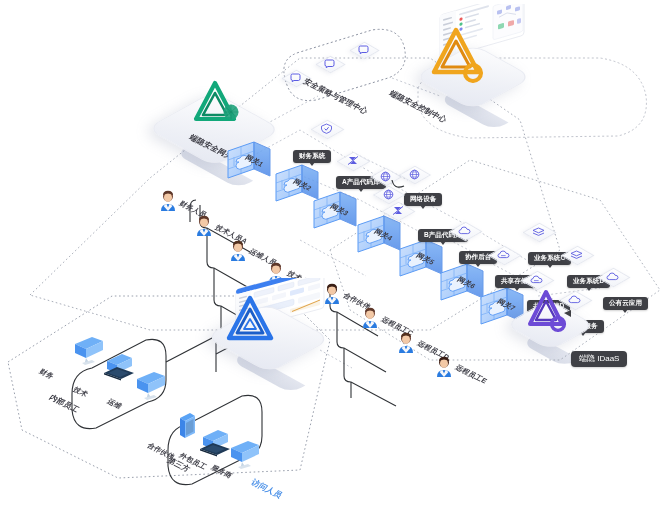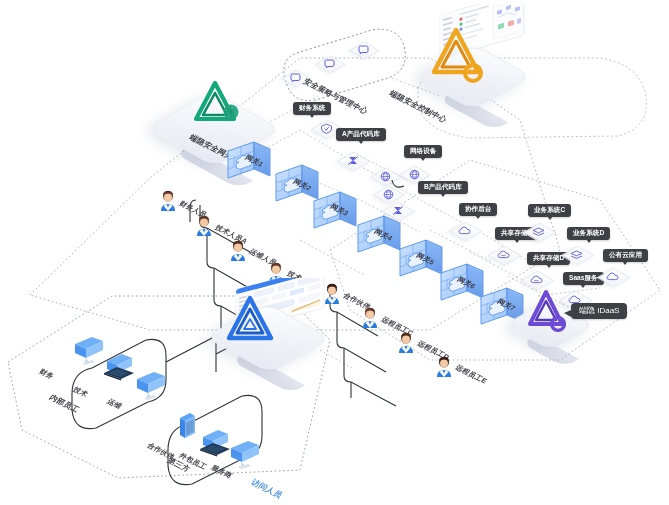--- a/index.html
+++ b/index.html
@@ -21,20 +21,21 @@
   }
   .iso-label.big{font-size:7.6px;}
   .iso-label.blueL{color:#4a90e8;font-size:8px;}
 
   
   .pill{
     position:absolute;background:#3f4045;color:#fff;
     font-size:6.6px;font-weight:600;border-radius:3px;
     padding:3px 6px;white-space:nowrap;line-height:1;
     box-shadow:0 1px 2px rgba(0,0,0,.18);
+    margin-top:48px;
   }
   .pill.lg{font-size:8px;padding:4px 8px;border-radius:4px;font-weight:400;}
   .pill:after{
     content:"";position:absolute;left:50%;bottom:-3px;margin-left:-3px;
     border-left:3px solid transparent;border-right:3px solid transparent;
     border-top:4px solid #3f4045;
   }
   .pill.noptr:after{display:none;}
 
   

